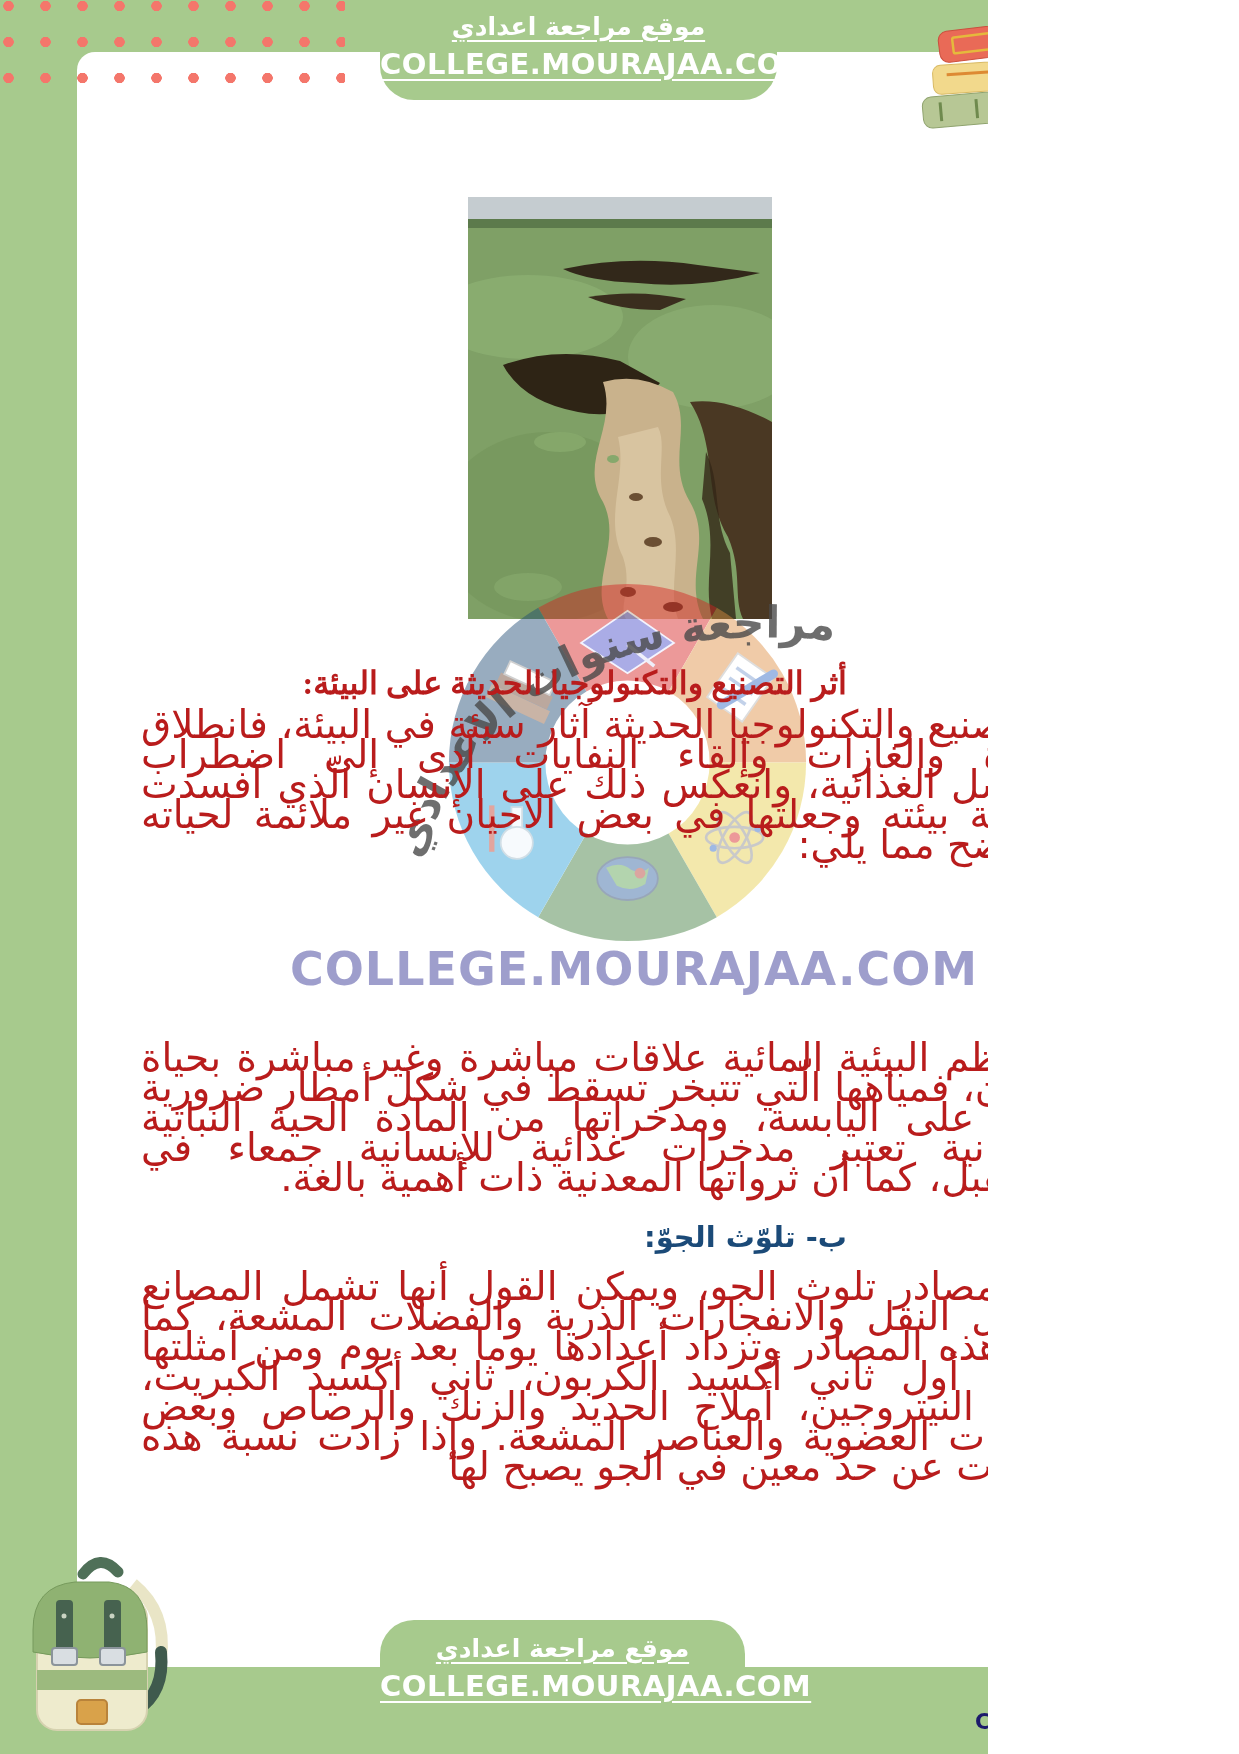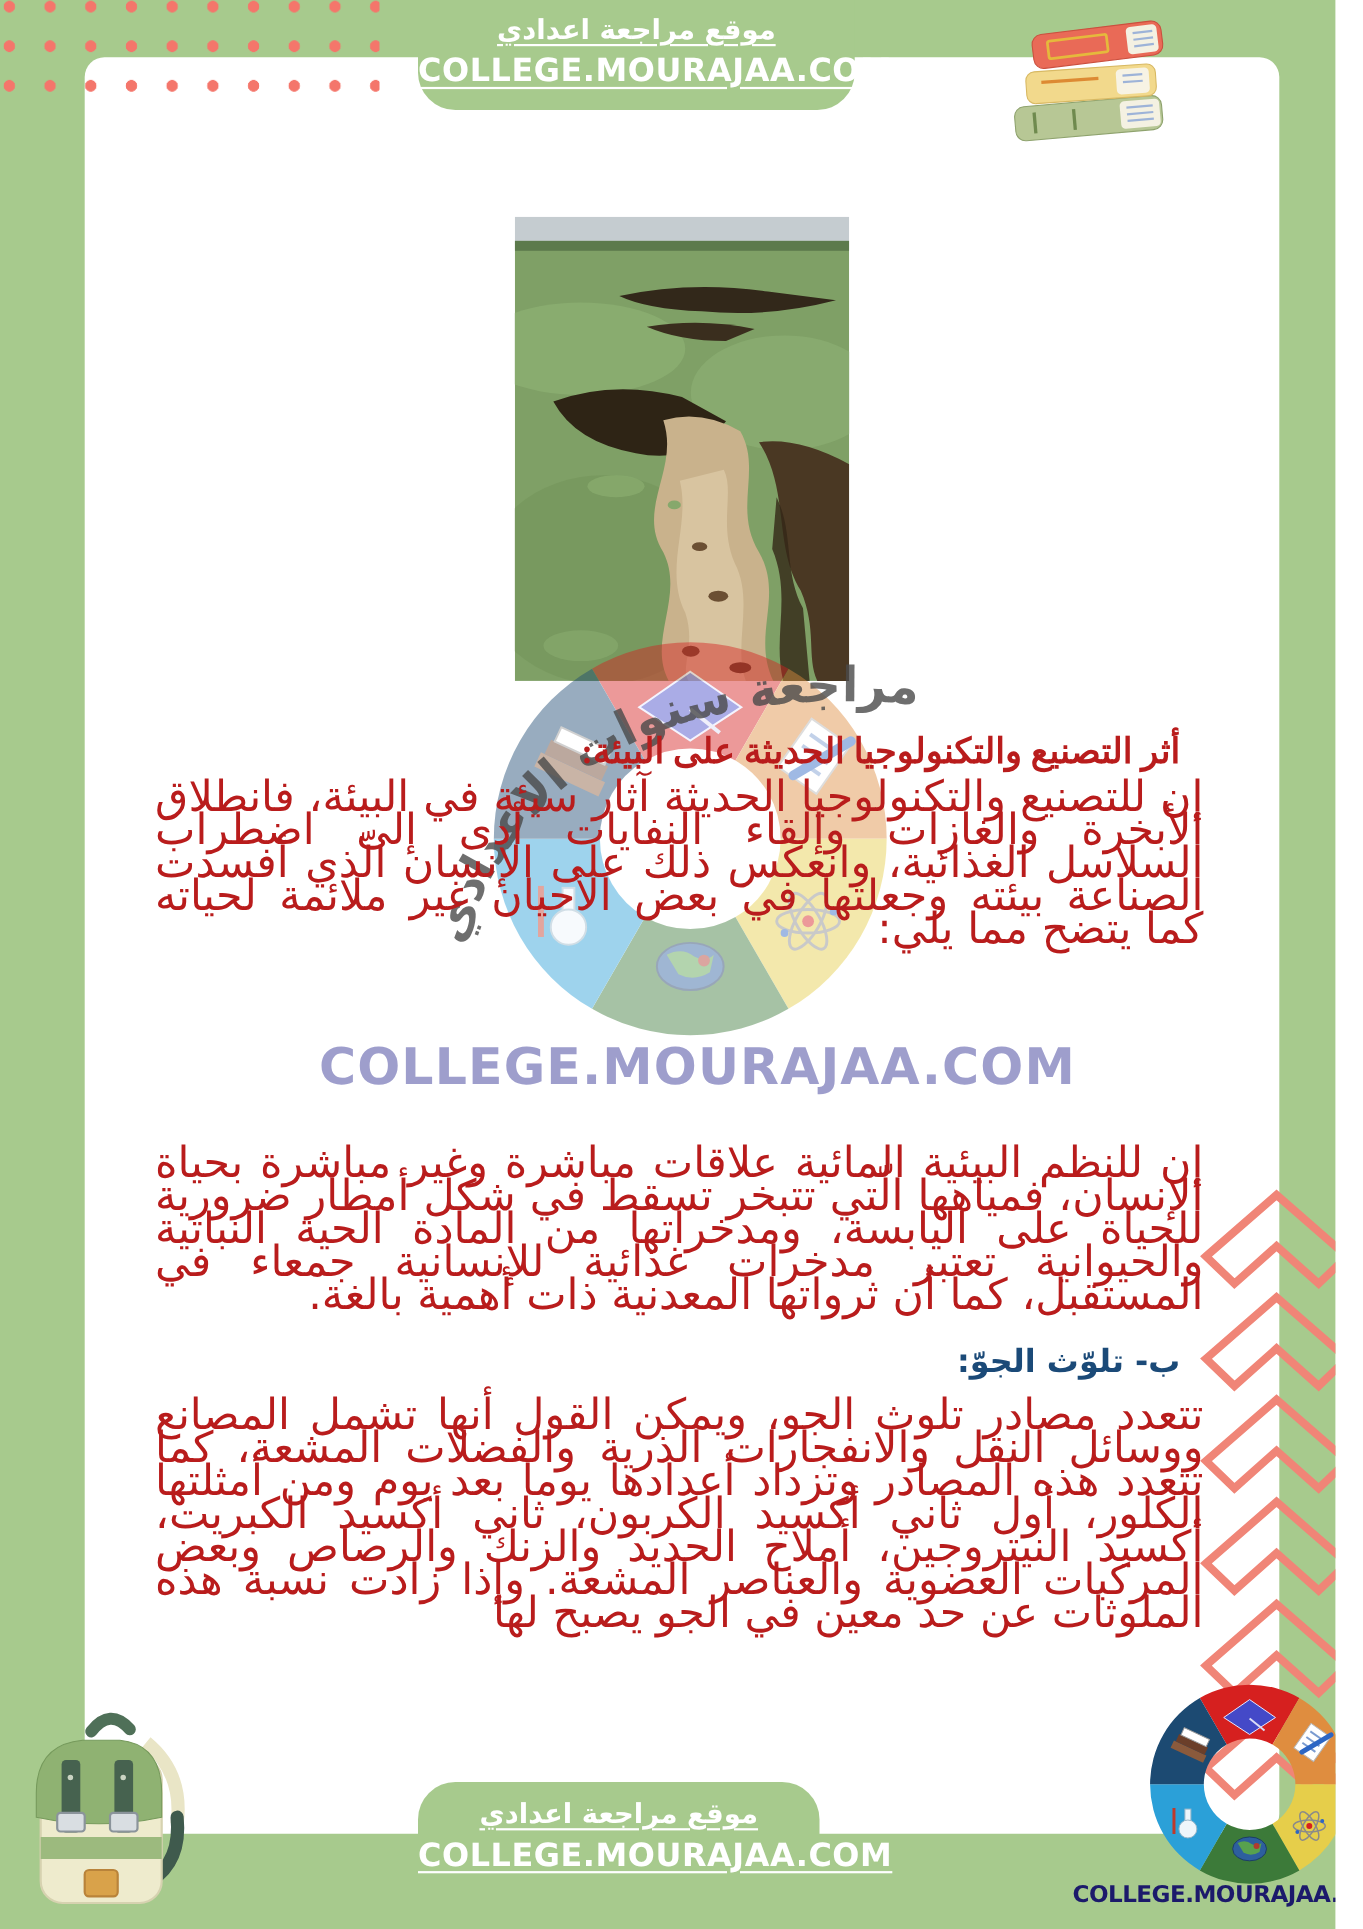--- a/index.html
+++ b/index.html
@@ -1,17 +1,17 @@
 <!DOCTYPE html>
 <html lang="ar"><head>
 <meta charset="utf-8">
 <style>
   html,body{margin:0;padding:0;background:#fff;}
-  .page{position:relative;width:1194px;height:1754px;background:#a7ca8d;overflow:hidden;
-        font-family:"DejaVu Sans",sans-serif;padding-left:20px;}
+  .page{position:relative;width:988px;height:1754px;background:#a7ca8d;overflow:hidden;
+        font-family:"DejaVu Sans",sans-serif;}
   .content-area{position:absolute;left:77px;top:52px;width:1086px;height:1615px;
         background:#ffffff;border-radius:18px;z-index:1;}
 
   
   .banner{position:absolute;background:#a7ca8d;z-index:2;text-align:center;color:#fff;}
   .banner-top{left:380px;top:0;width:397px;height:100px;border-radius:0 0 34px 34px;padding-top:12px;box-sizing:border-box;}
   .banner-bottom{left:380px;top:1620px;width:365px;height:134px;border-radius:34px 34px 0 0;padding-top:14px;box-sizing:border-box;}
   .banner .ar{font-size:25px;font-weight:bold;text-decoration:underline;text-underline-offset:5px;display:block;direction:rtl;}
   .banner .url{font-size:29px;font-weight:bold;text-decoration:underline;text-underline-offset:5px;display:block;margin-top:6px;letter-spacing:.5px;}
 

